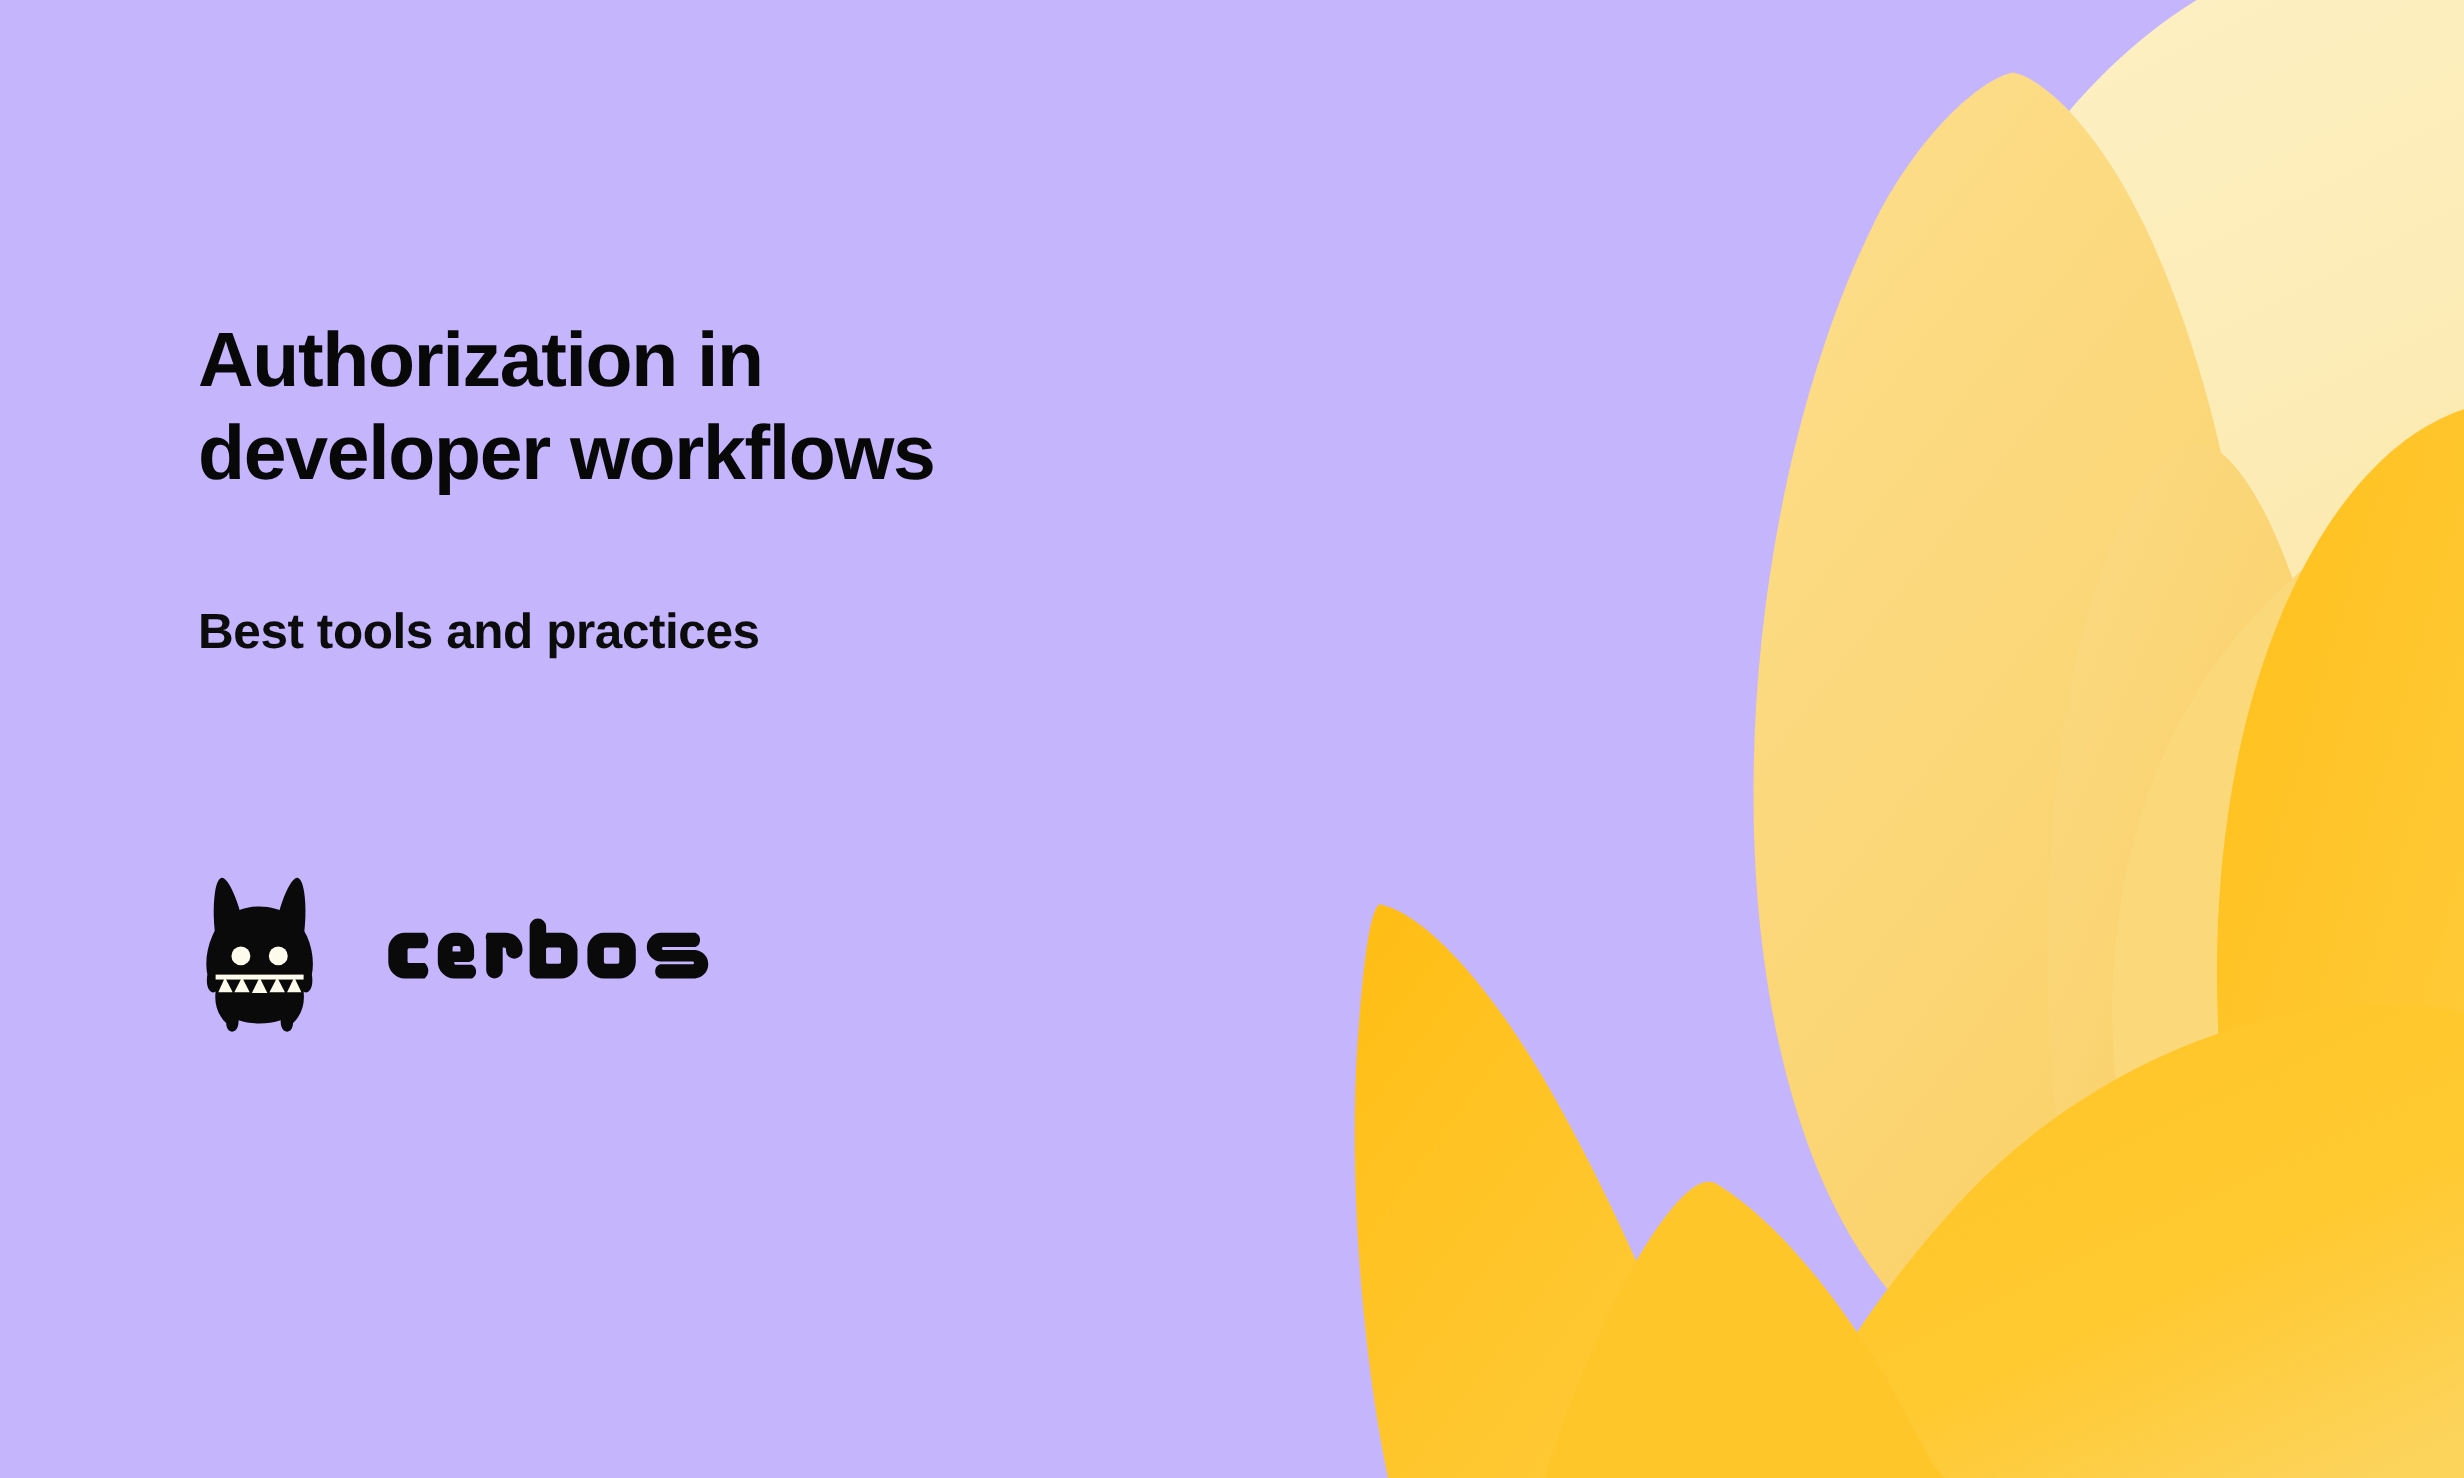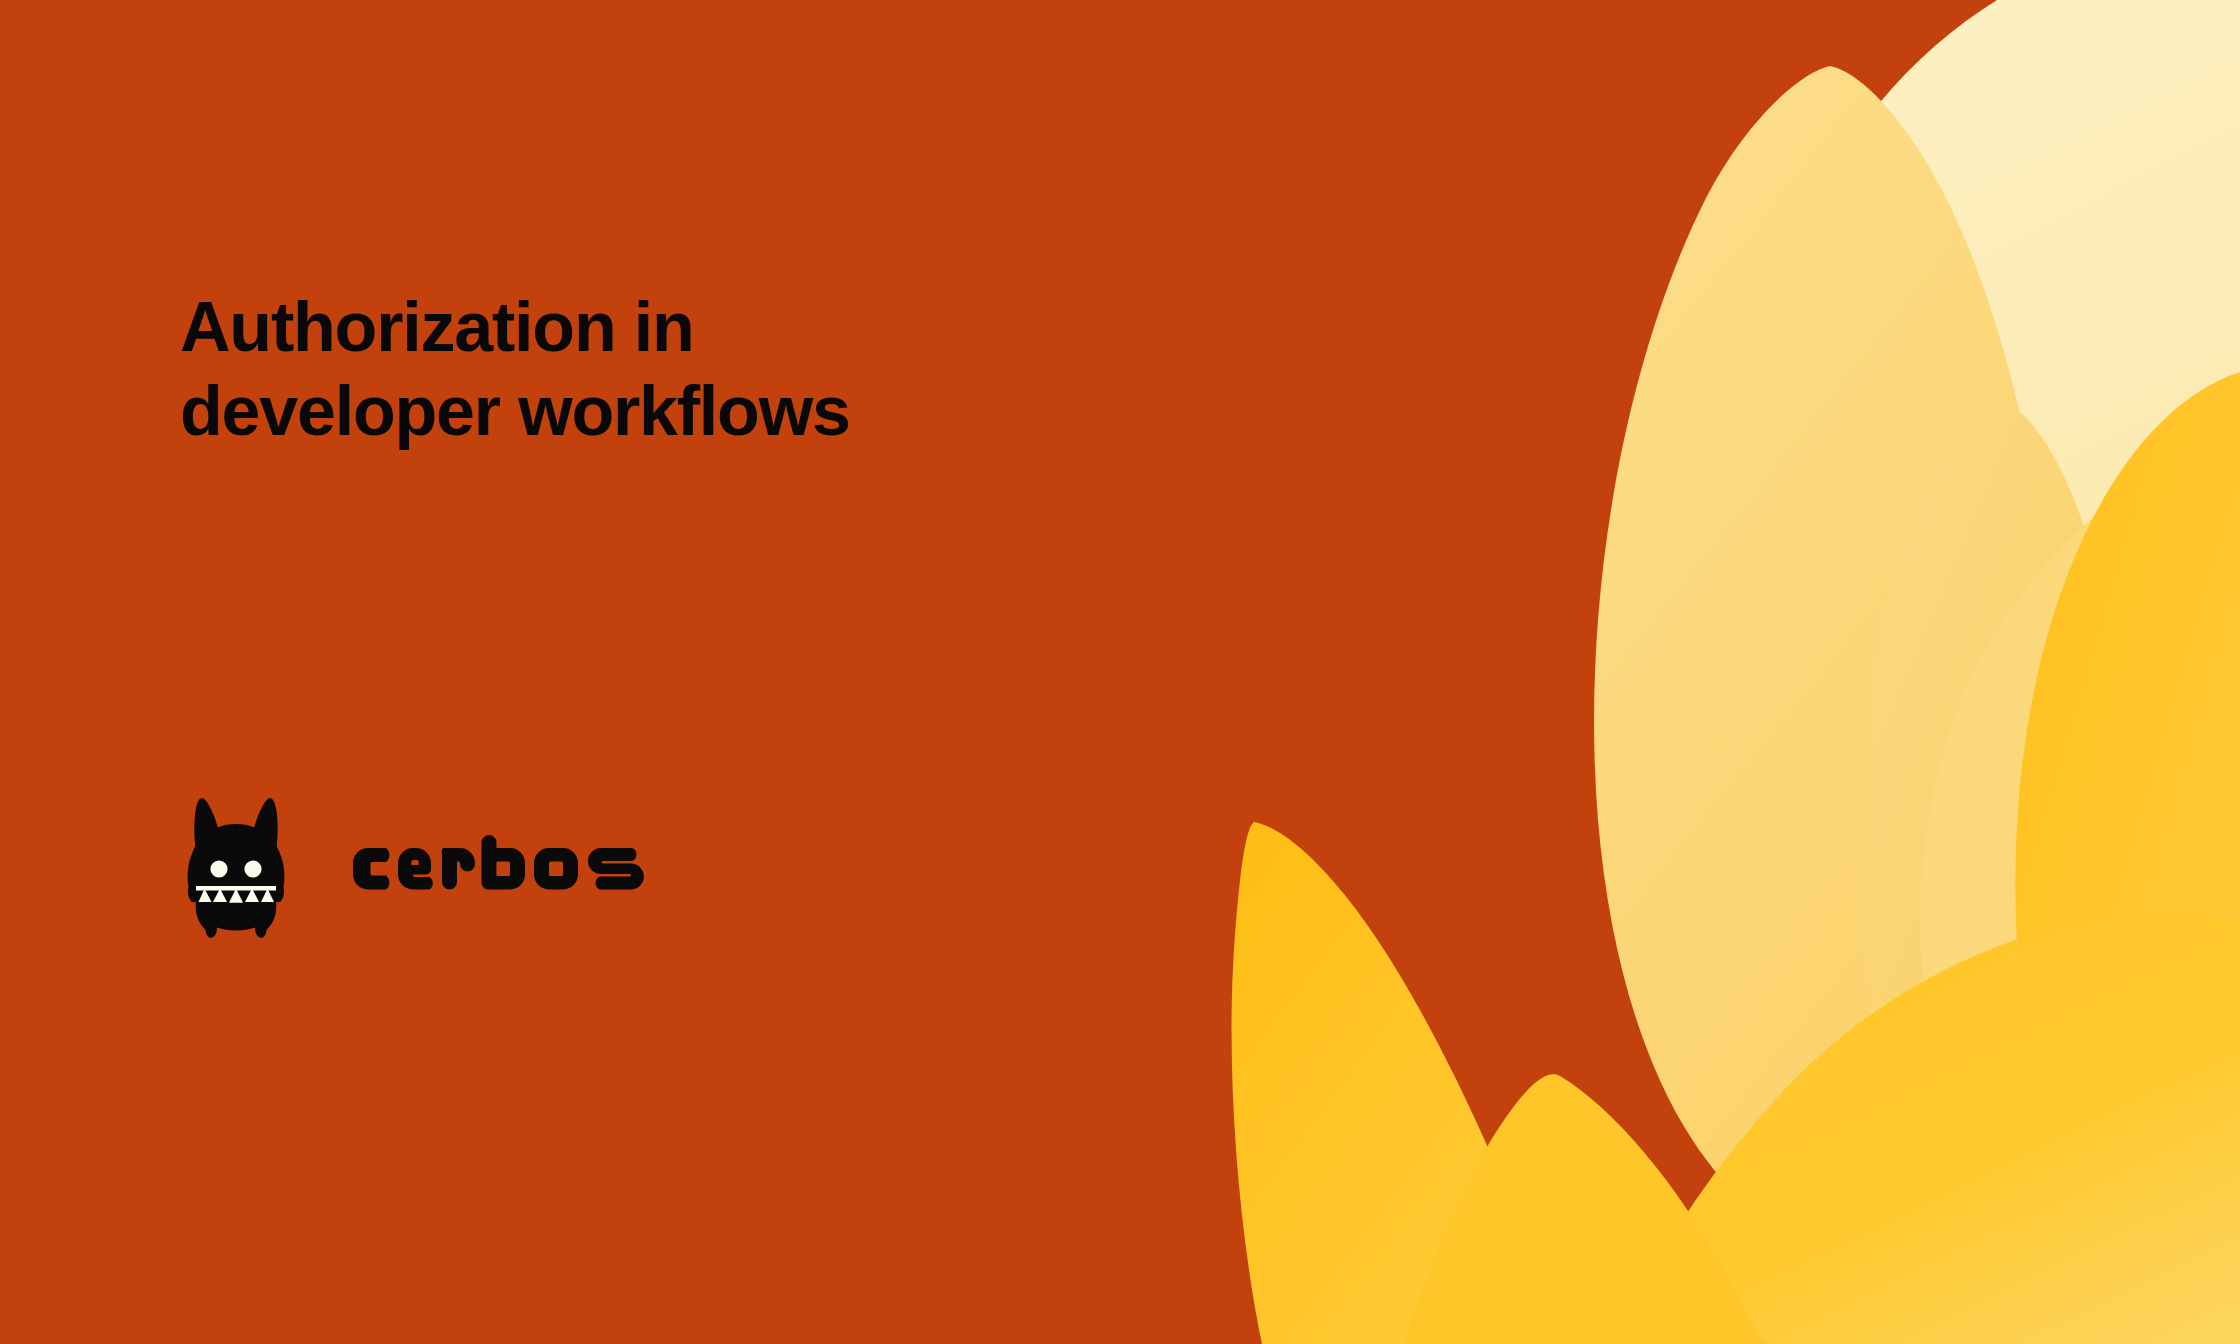--- a/index.html
+++ b/index.html
@@ -11,21 +11,21 @@
     height: 1344px;
     overflow: hidden;
     background: #FDFBEB;
     font-family: "Liberation Sans", sans-serif;
   }
 
   #canvas {
     position: relative;
     width: 2240px;
     height: 1344px;
-    background: #c2410c;
+    background: #c4b5fd;
     overflow: hidden;
   }
 
   
   #flame-art {
     position: absolute;
     top: 0;
     left: 0;
     width: 2240px;
     height: 1344px;
@@ -178,20 +178,21 @@
              C1620,1112 1690,1200 1740,1300
              C1756,1332 1766,1344 1770,1344
              L1404,1344
              C1420,1290 1458,1190 1500,1126
              C1524,1090 1545,1068 1560,1076 Z"></path>
 
   </svg>
 
   <div id="content">
     <h1 id="headline">Authorization in developer workflows</h1>
+    <p id="subhead">Best tools and practices</p>
   </div>
 
   <div id="logo-lockup">
 
     <svg id="mascot-icon" viewBox="0 0 112 150" aria-hidden="true">
       <g fill="#0A0A0A">
 
         <path d="M21.5,8 C25,7 31,17 35.5,30 C39,40 41,49 41.5,54
                  C33,55 23,60.5 17,67 C14,53 13.5,34 15.5,21
                  C16.8,12.5 19,8.6 21.5,8 Z"></path>

